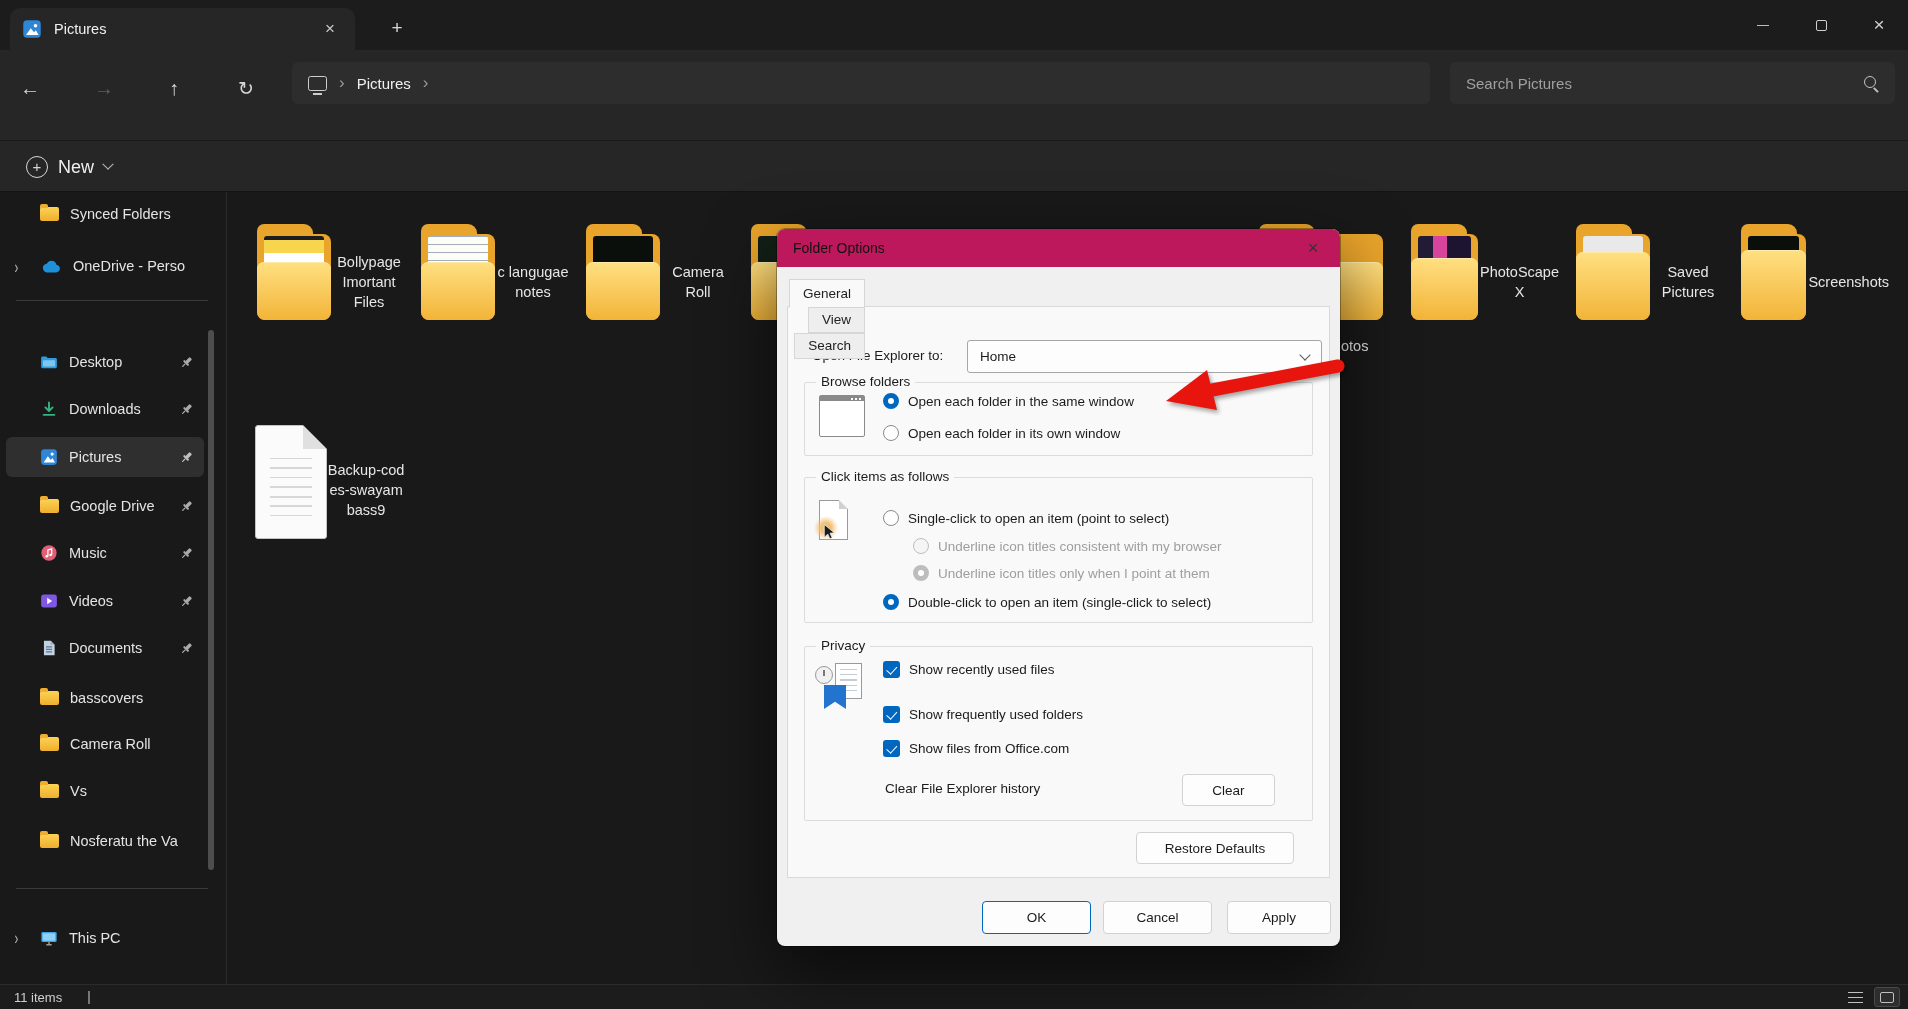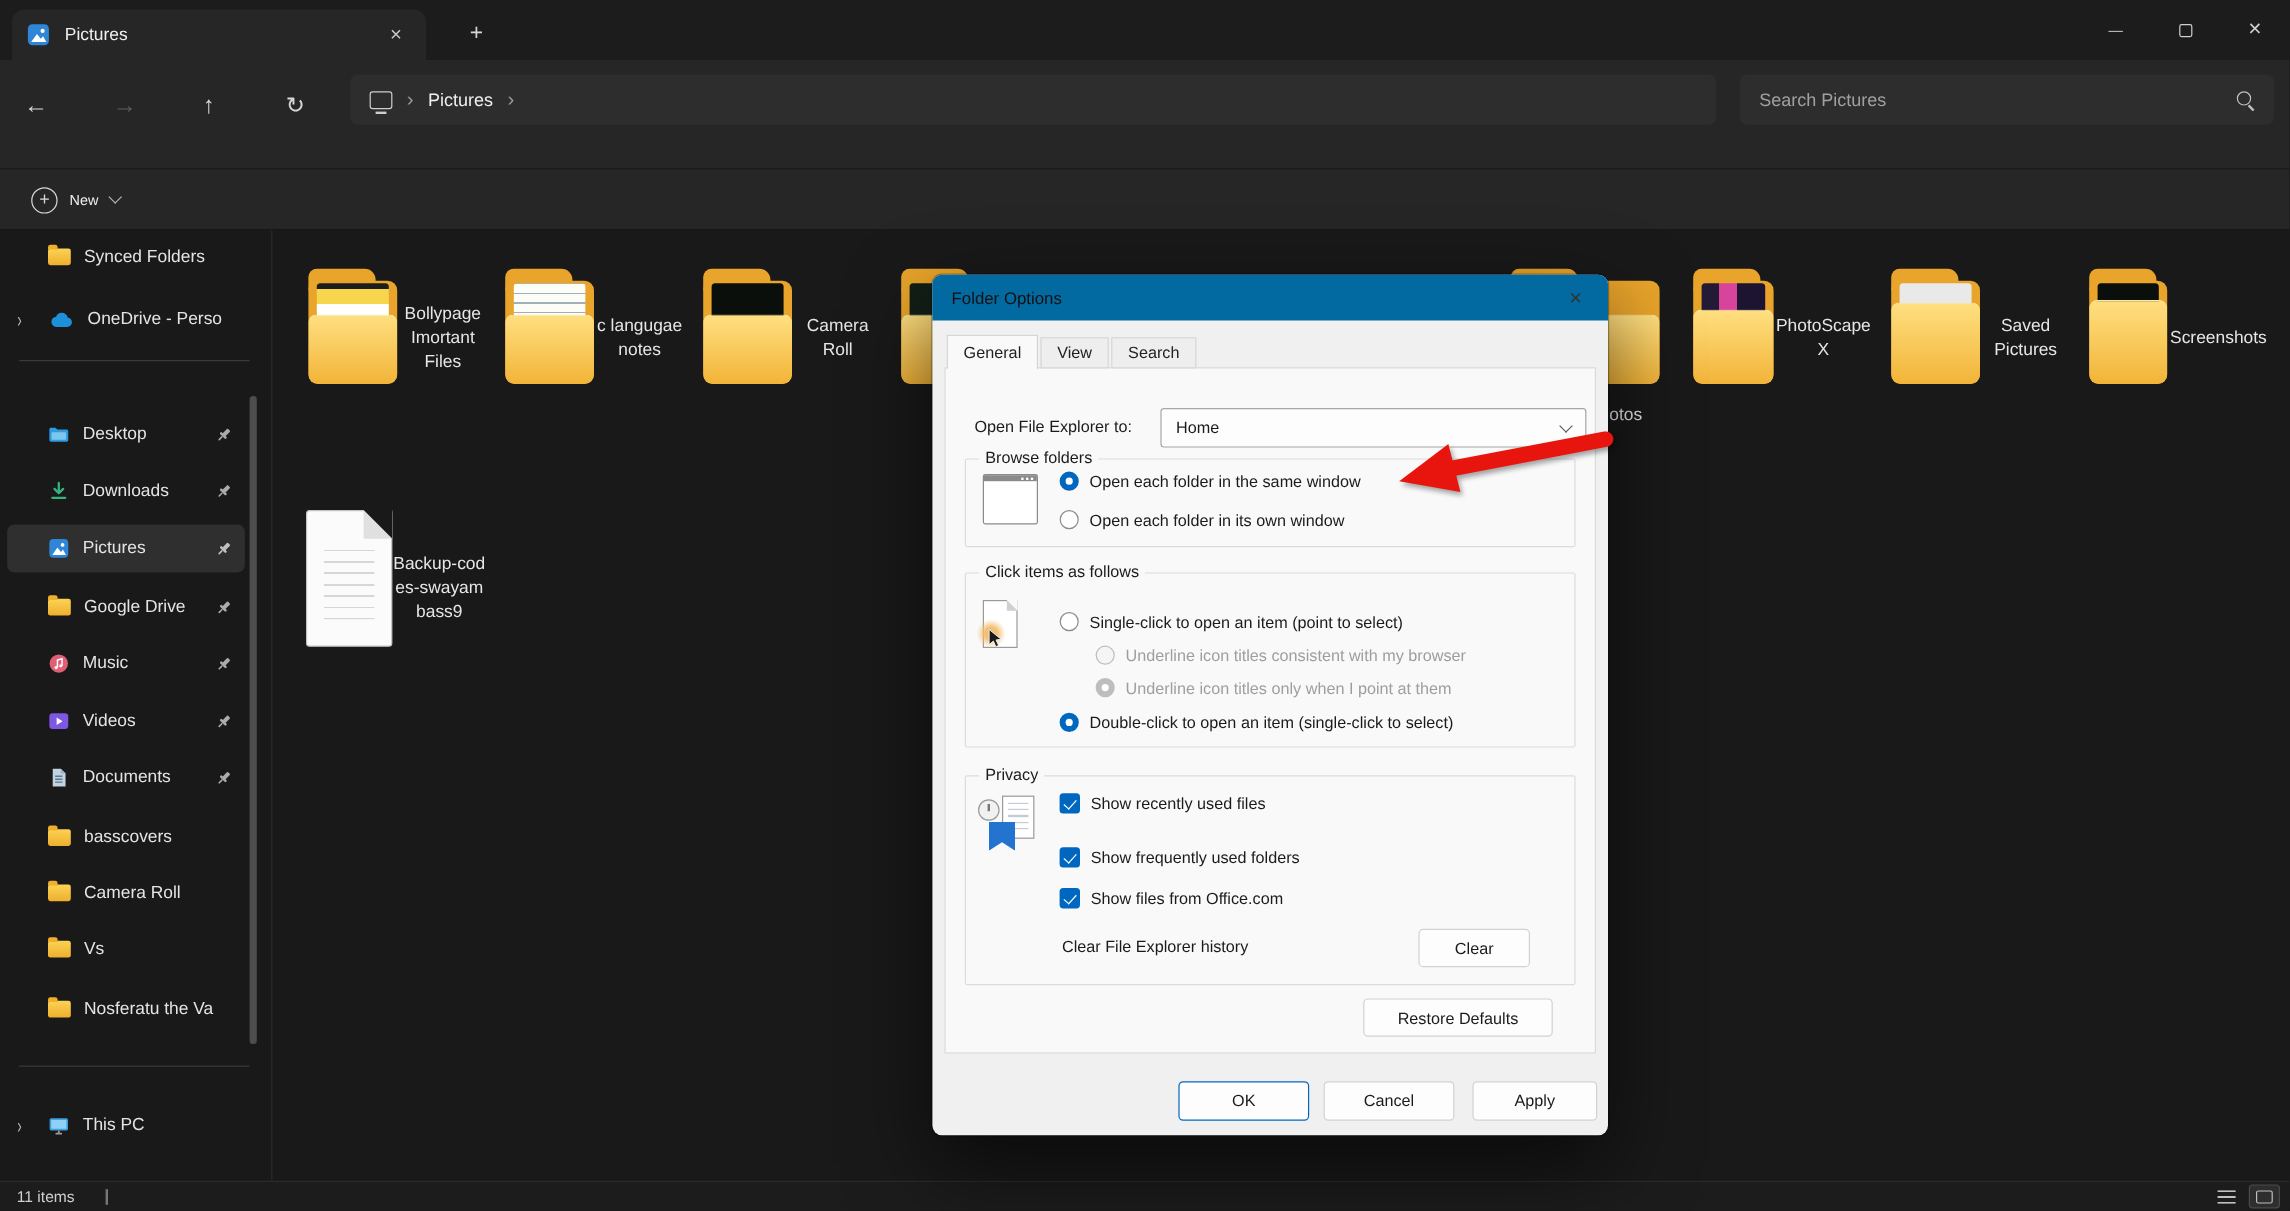--- a/index.html
+++ b/index.html
@@ -49,21 +49,21 @@
   .mag::after { content:""; position:absolute; right:0px; bottom:0px; width:6px; height:1.8px;
                 background:#c2c2c2; transform:rotate(45deg); }
   
   .cmdbar { position:absolute; left:0; top:140px; right:0; height:52px; background:#262626;
             border-top:1px solid #1a1a1a; border-bottom:1px solid #141414; }
   .cmd-new { position:absolute; left:14px; top:8px; height:36px; display:flex; align-items:center;
              gap:10px; padding:0 12px; border-radius:5px; }
   .plus-circle { width:22px; height:22px; border-radius:50%; border:1.4px solid #d8d8d8; color:#d8d8d8;
                  display:flex; align-items:center; justify-content:center; font-size:15px; }
   .plus-circle::before { content:"+"; margin-top:-1px; }
-  .cmd-label { font-size:12px; color:#efefef; }
+  .cmd-label { font-size:18px; color:#efefef; }
   .chev-s { width:8px; height:8px; border-right:1.5px solid #b9b9b9; border-bottom:1.5px solid #b9b9b9;
             transform:rotate(45deg) translate(-2px,-2px); }
   .vdiv { position:absolute; top:153px; width:1px; height:26px; background:#3d3d3d; }
   .cmd-ic { position:absolute; top:148px; width:36px; height:36px; display:flex; align-items:center;
             justify-content:center; border-radius:5px; }
   .cmd-ic svg { stroke:#8298ab; fill:none; stroke-width:1.5; stroke-linecap:round; stroke-linejoin:round; }
   .cmd-group { position:absolute; top:148px; height:36px; display:flex; align-items:center; gap:9px;
                padding:0 10px; border-radius:5px; }
   .sort-glyph::before { content:"↑↓"; color:#8bb3d6; font-size:16px; letter-spacing:-2px; }
   .view-glyph { width:14px; height:14px; border:1.5px solid #9fb4c6; border-radius:3px; }
@@ -113,26 +113,26 @@
   .status-sep { width:1.5px; height:13px; background:#777; margin-left:26px; }
   .sb-ics { position:absolute; right:8px; top:2px; display:flex; gap:6px; }
   .sb-btn { width:26px; height:20px; display:flex; align-items:center; justify-content:center; border-radius:3px; }
   .sb-btn.on { background:#2e2e2e; border:1px solid #4a4a4a; }
   .ic-list { width:15px; height:11px; background:repeating-linear-gradient(180deg,#c0c0c0 0 1.5px, transparent 1.5px 4.8px); }
   .ic-thumb { width:14px; height:11px; border:1.5px solid #c0c0c0; border-radius:2px; }
   
   .dialog { position:absolute; left:777px; top:229px; width:563px; height:717px; background:#f0f0f0;
             border-radius:8px; z-index:40; color:#1b1b1b; font-size:13.5px;
             box-shadow:0 26px 70px rgba(0,0,0,.6), 0 0 0 1px rgba(0,0,0,.3); }
-  .dlg-header { height:38px; background:#0369a1; border-radius:8px 8px 0 0; display:flex; align-items:center; padding:16px 16px; }
+  .dlg-header { height:38px; background:#be185d; border-radius:8px 8px 0 0; display:flex; align-items:center; padding:16px 16px; }
   .dlg-title { font-size:14px; color:#111; }
   .dlg-close { position:absolute; right:12px; top:7px; width:30px; height:25px; display:flex; align-items:center;
                justify-content:center; color:#333; font-size:18px; }
   .dlg-close::before { content:"×"; }
-  .dlg-tabs { position:absolute; left:12px; top:50px; display:flex; align-items:flex-end; z-index:2; }
+  .dlg-tabs { position:absolute; left:12px; top:50px; display:flex; align-items:flex-end; z-index:2;flex-direction:column; }
   .dtab { padding:4px 13px 5px; font-size:13.5px; color:#222; background:#eeeeee; border:1px solid #d6d6d6; margin-right:2px; }
   .dtab.active { background:#f9f9f9; border-bottom:1px solid #f9f9f9; padding:6px 13px 6px; margin-bottom:-1px; }
   .dlg-page { position:absolute; left:10px; right:10px; top:77px; height:572px; background:#f9f9f9; border:1px solid #d9d9d9; }
   .row-open { position:absolute; left:24px; top:41px; font-size:13.5px; }
   .combo { position:absolute; left:179px; top:33px; width:355px; height:33px; background:#fdfdfd;
            border:1px solid #a6a6a6; border-radius:3px; display:flex; align-items:center;
            justify-content:space-between; padding:0 12px; }
   .cdown { width:8px; height:8px; border-right:1.5px solid #5a5a5a; border-bottom:1.5px solid #5a5a5a;
            transform:rotate(45deg); margin-top:-3px; }
   .grp { position:absolute; left:16px; right:16px; border:1px solid #dcdcdc; border-radius:2px; }

